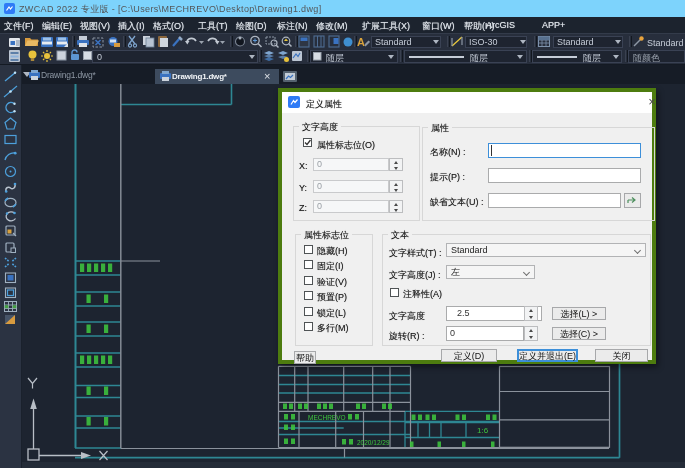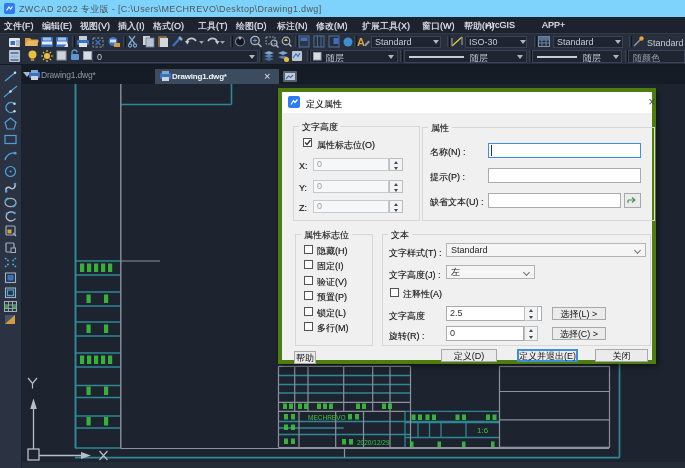--- a/index.html
+++ b/index.html
@@ -576,21 +576,21 @@
  </div>
  <div class="grp" style="left:100px;top:142px;width:267px;height:110px">
   <div class="lab">文本</div>
   <div class="lbl" style="left:6px;top:12px">文字样式(T) :</div>
   <div class="cmb" style="left:63px;top:8px;width:200px;height:14px;line-height:12px;padding-left:4px">Standard<i class="v"></i></div>
   <div class="lbl" style="left:6px;top:34px">文字高度(J) :</div>
   <div class="cmb" style="left:63px;top:30px;width:89px;height:14px;line-height:12px;padding-left:4px">左<i class="v"></i></div>
   <div class="chk" style="left:7px;top:53px"></div>
       <div class="lbl" style="left:20px;top:53px">注释性(A)</div>
   <div class="lbl" style="left:6px;top:75px">文字高度</div>
-  <div class="inp" style="left:63px;top:71px;width:96px;height:15px;line-height:13px;padding-left:3px">2.5</div>
+  <div class="inp" style="left:63px;top:71px;width:96px;height:15px;line-height:13px;padding-left:10px">2.5</div>
   <div class="spin" style="left:141px;top:71px;height:15px">
         <i class="u"></i>
         <i class="d"></i>
       </div>
   <div class="btn" style="left:169px;top:72px;width:54px;height:13px;line-height:12px">选择(L)  &gt;</div>
   <div class="lbl" style="left:6px;top:95px">旋转(R) :</div>
   <div class="inp" style="left:63px;top:91px;width:78px;height:15px;line-height:13px;padding-left:3px">0</div>
   <div class="spin" style="left:141px;top:91px;height:15px">
         <i class="u"></i>
         <i class="d"></i>

